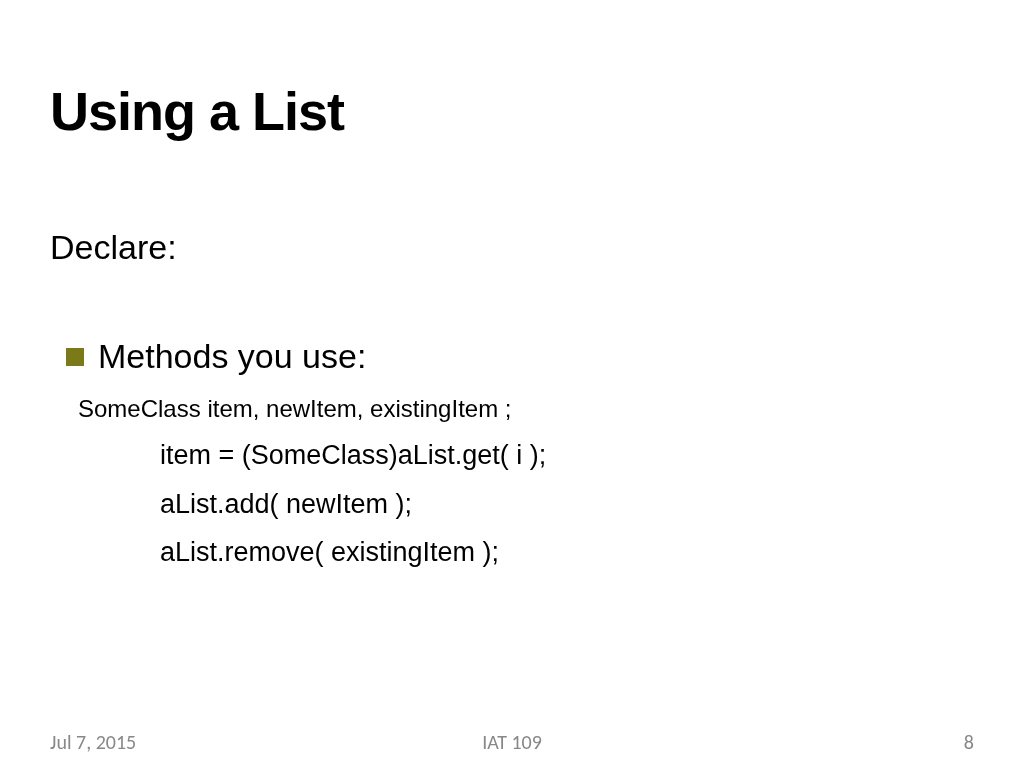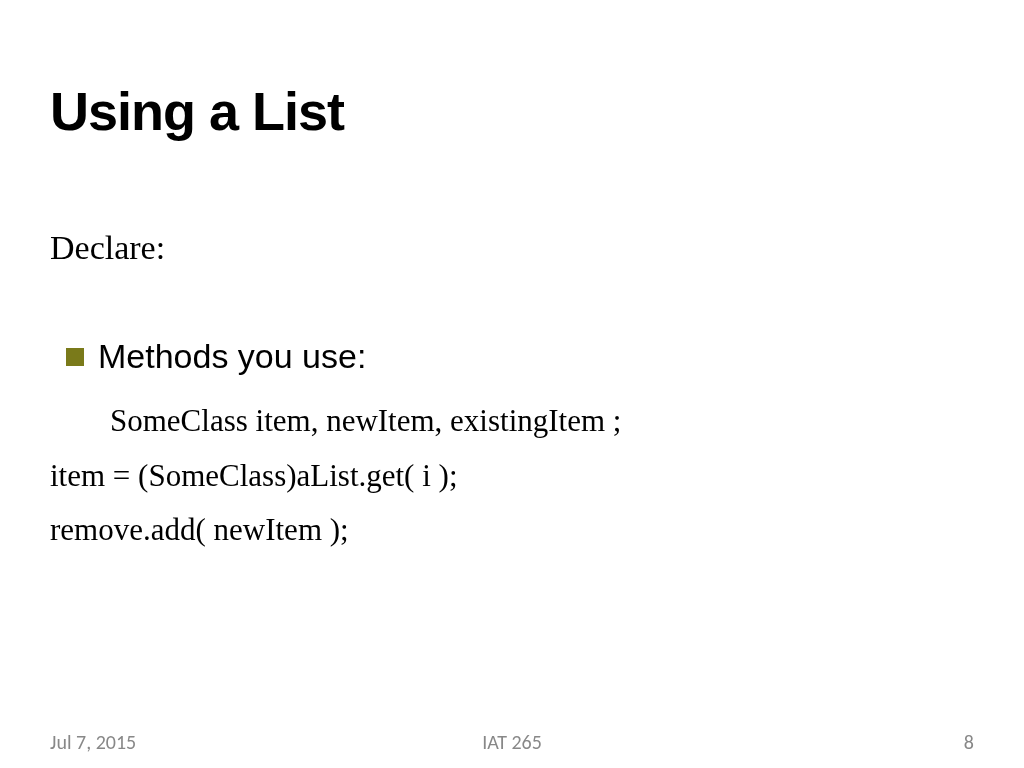--- a/index.html
+++ b/index.html
@@ -31,44 +31,44 @@
       letter-spacing: -1px;
     }
     .body-text {
       font-size: 34px;
       color: #000000;
       line-height: 1.5;
       font-family: Verdana, Geneva, sans-serif;
     }
     .line {
       margin-bottom: 8px;
-      font-family: Liberation Serif, serif;
     }
     .spacer {
       height: 50px;
     }
     .bullet-line {
       display: flex;
       align-items: center;
-      margin-bottom: 16px;
+      margin-bottom: 9px;
       margin-left: 16px;
     }
     .bullet {
       width: 18px;
       height: 18px;
       background: #7a7a1a;
       margin-right: 14px;
       flex-shrink: 0;
     }
     .indent-1 {
-      margin-left: 60px;
-      font-size: 31px;
+      margin-left: 28px;
+      font-size: 24px;
     }
     .indent-2 {
-      font-size: 31px;
+      margin-left: 110px;
+      font-size: 27px;
     }
     .footer {
       position: absolute;
       bottom: 14px;
       left: 50px;
       right: 50px;
       display: flex;
       justify-content: space-between;
       font-size: 20px;
       color: #888888;
@@ -88,21 +88,22 @@
 
   <div class="body-text">
     <div class="line">Declare:</div>
     <div class="spacer"></div>
     <div class="bullet-line">
       <span class="bullet"></span>
       <span>Methods you use:</span>
     </div>
     <div class="line indent-1">SomeClass item, newItem, existingItem ;</div>
     <div class="line indent-2">item = (SomeClass)aList.get( i );</div>
-    <div class="line indent-2">remove.add( newItem );</div>
+    <div class="line indent-2">aList.add( newItem );</div>
+    <div class="line indent-2">aList.remove( existingItem );</div>
   </div>
 
   <div class="footer">
     <span>Jul 7, 2015</span>
-    <span class="footer-center">IAT 265</span>
+    <span class="footer-center">IAT 109</span>
     <span>8</span>
   </div>
 </div>
 
 </body></html>

